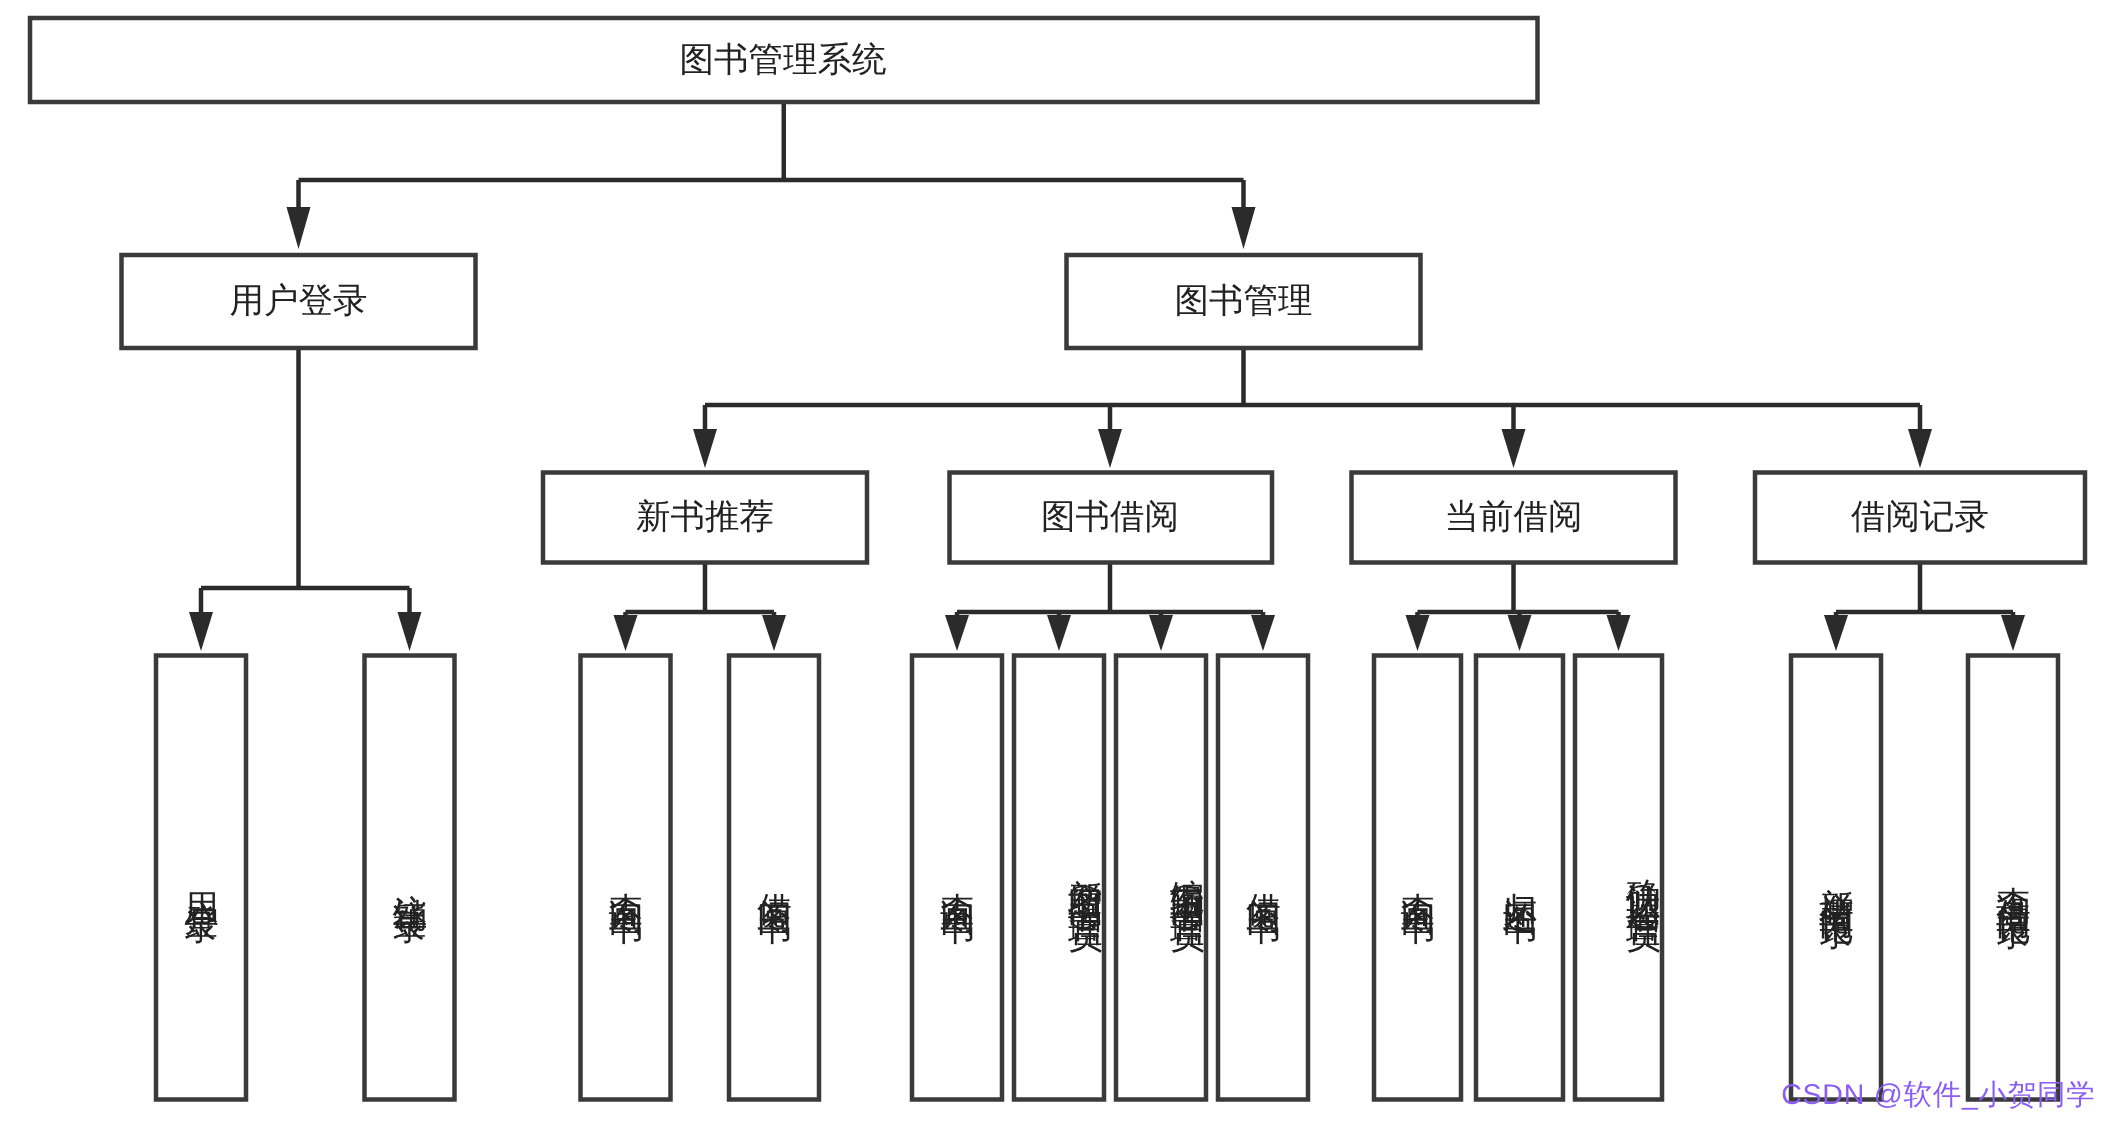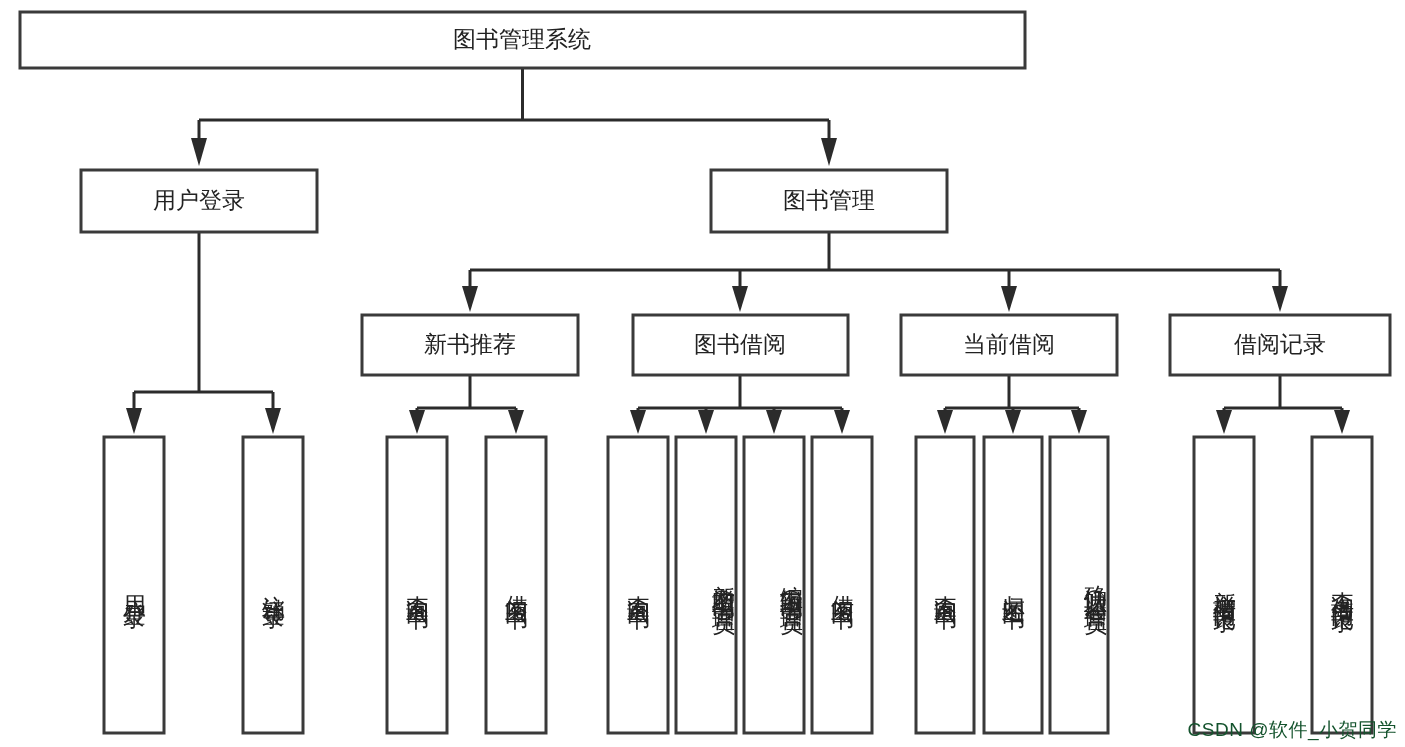--- a/index.html
+++ b/index.html
@@ -70,21 +70,21 @@
     text-align: center;
     white-space: nowrap;
     pointer-events: none;
   }
   .watermark {
     position: absolute;
     right: 8px;
     bottom: 4px;
     font-family: "Liberation Sans", "DejaVu Sans", sans-serif;
     font-size: 19px;
-    color: #14532d;
+    color: #8b5cf6;
     letter-spacing: 0.5px;
     white-space: nowrap;
   }
 </style>
 </head>
 <body>
 
 <div id="diagram-root">
 
   <svg class="diagram-canvas" viewBox="0 0 1405 747" xmlns="http://www.w3.org/2000/svg">

